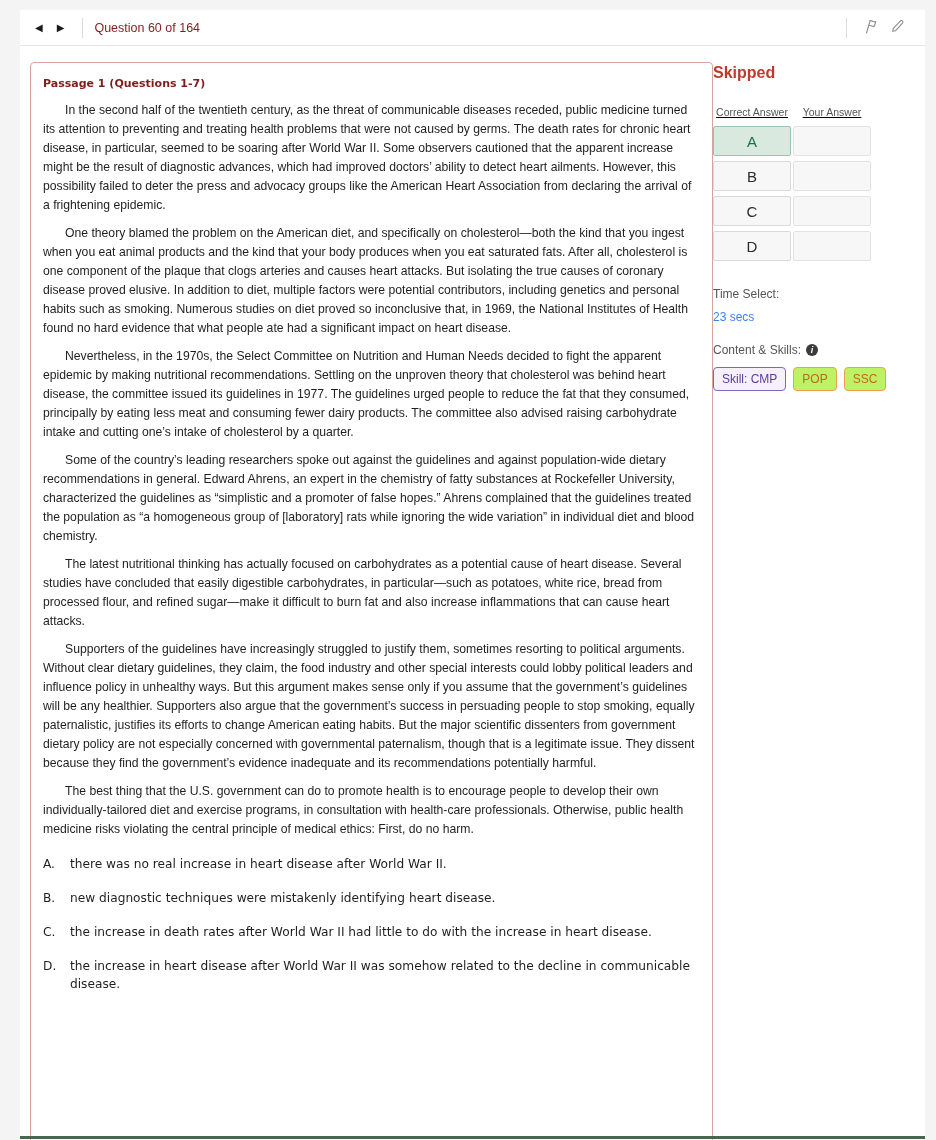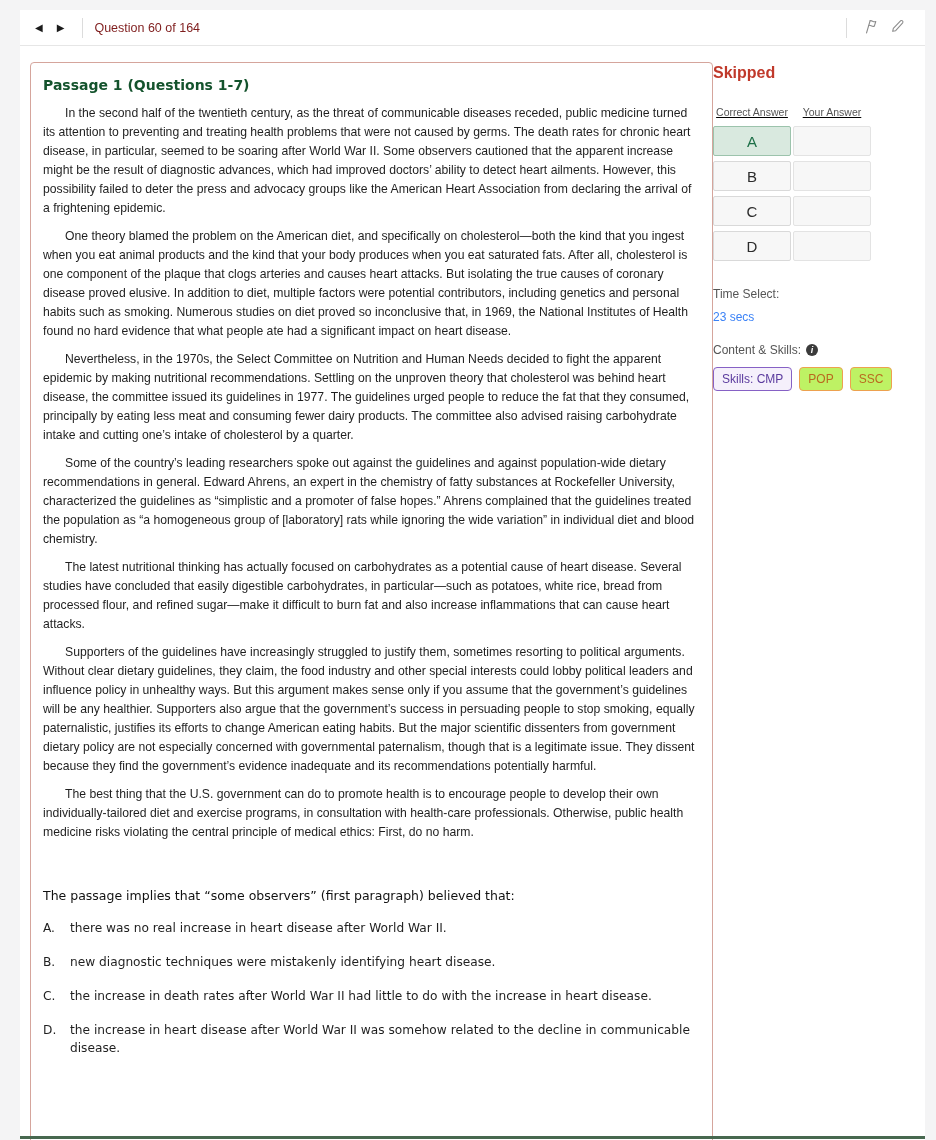--- a/index.html
+++ b/index.html
@@ -37,21 +37,21 @@
   .content { display: flex; padding: 16px 0 0 10px; align-items: flex-start; }
   .passage-panel {
     width: 683px; min-height: 1110px;
     border: 1px solid var(--panel-border, #d5a59c);
     border-radius: 4px;
     background: #fff;
     padding: 12px 13px 10px 12px;
   }
   .passage-title {
     font-family: "DejaVu Sans", sans-serif;
-    font-size: 14px; font-weight: bold; color: #14532d;
+    font-size: 11px; font-weight: bold; color: #7f1d1d;
     margin: 2px 0 11px 0;
   }
   .para {
     font-family: Liberation Sans, sans-serif;
     font-size: 12.2px; line-height: 19px; color: #1f1f1f;
     margin: 0 0 9px 0; text-indent: 22px;
   }
   .attribution {
     font-family: "DejaVu Sans", sans-serif;
     font-size: 9px; color: #222; margin: 30px 0 0 0;
@@ -160,21 +160,20 @@
 
         <p class="para">Some of the country’s leading researchers spoke out against the guidelines and against population-wide dietary recommendations in general. Edward Ahrens, an expert in the chemistry of fatty substances at Rockefeller University, characterized the guidelines as “simplistic and a promoter of false hopes.” Ahrens complained that the guidelines treated the population as “a homogeneous group of [laboratory] rats while ignoring the wide variation” in individual diet and blood chemistry.</p>
 
         <p class="para">The latest nutritional thinking has actually focused on carbohydrates as a potential cause of heart disease. Several studies have concluded that easily digestible carbohydrates, in particular—such as potatoes, white rice, bread from processed flour, and refined sugar—make it difficult to burn fat and also increase inflammations that can cause heart attacks.</p>
 
         <p class="para">Supporters of the guidelines have increasingly struggled to justify them, sometimes resorting to political arguments. Without clear dietary guidelines, they claim, the food industry and other special interests could lobby political leaders and influence policy in unhealthy ways. But this argument makes sense only if you assume that the government’s guidelines will be any healthier. Supporters also argue that the government’s success in persuading people to stop smoking, equally paternalistic, justifies its efforts to change American eating habits. But the major scientific dissenters from government dietary policy are not especially concerned with governmental paternalism, though that is a legitimate issue. They dissent because they find the government’s evidence inadequate and its recommendations potentially harmful.</p>
 
         <p class="para">The best thing that the U.S. government can do to promote health is to encourage people to develop their own individually-tailored diet and exercise programs, in consultation with health-care professionals. Otherwise, public health medicine risks violating the central principle of medical ethics: First, do no harm.</p>
 
 
-      <p class="question-stem">The passage implies that “some observers” (first paragraph) believed that:</p>
 
         <div class="choice">
           <span class="choice-letter">A.</span>
           <span class="choice-text">there was no real increase in heart disease after World War II.</span>
         </div>
 
         <div class="choice">
           <span class="choice-letter">B.</span>
           <span class="choice-text">new diagnostic techniques were mistakenly identifying heart disease.</span>
         </div>
@@ -226,21 +225,21 @@
       <div class="time-label">Time Select:</div>
       <div class="time-value">23 secs</div>
 
       <div class="skills-row">
         <span>Content &amp; Skills:</span>
         <span class="info-icon">i</span>
       </div>
 
       <div class="badges">
 
-          <span class="badge purple">Skills: CMP</span>
+          <span class="badge purple">Skill: CMP</span>
 
           <span class="badge orange">POP</span>
 
           <span class="badge orange">SSC</span>
 
       </div>
     </aside>
 
   </div>
 

